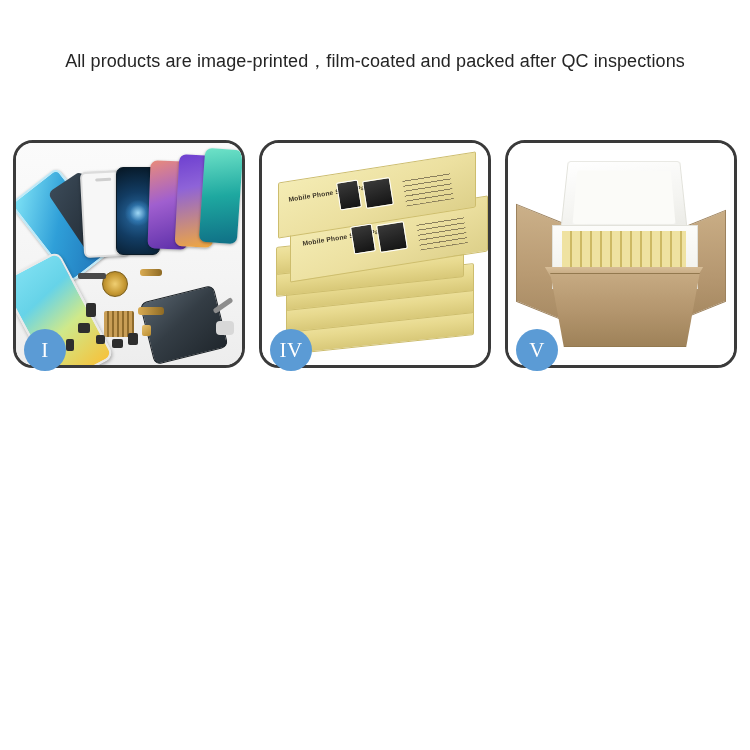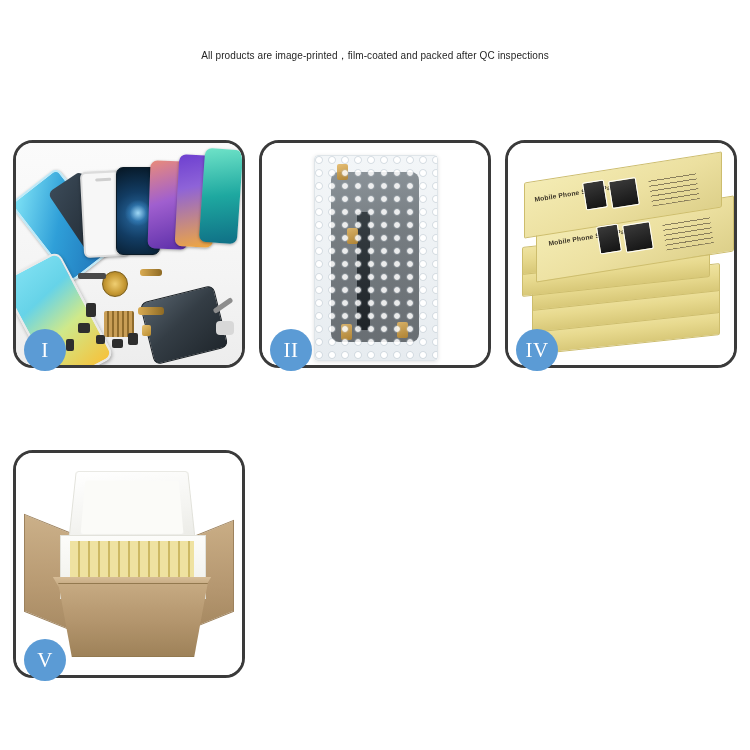--- a/index.html
+++ b/index.html
@@ -25,21 +25,21 @@
     font-size: 38px;
     font-weight: 700;
     letter-spacing: 1.6px;
     color: #141414;
     line-height: 1.05;
     margin: 0;
     white-space: nowrap;
   }
   .page-subtitle {
     font-family: "Liberation Sans", sans-serif;
-    font-size: 10px;
+    font-size: 18px;
     font-weight: 400;
     color: #252525;
     margin: 11px 0 0 0;
     letter-spacing: 0.1px;
     white-space: nowrap;
   }
 
   
   .grid {
     position: absolute;
@@ -404,34 +404,20 @@
       <div class="comp chip" style="left:96px;top:196px;width:11px;height:9px;"></div>
       <div class="comp chip" style="left:112px;top:190px;width:10px;height:12px;"></div>
       <div class="comp gold" style="left:126px;top:182px;width:9px;height:11px;"></div>
       <div class="comp chip" style="left:50px;top:196px;width:8px;height:12px;"></div>
       <div class="comp" style="left:196px;top:160px;width:22px;height:5px;background:#8d8d8d;transform:rotate(-35deg);"></div>
       <div class="comp" style="left:200px;top:178px;width:18px;height:14px;background:#d8d8d8;border-radius:4px;"></div>
     </div>
     <div class="badge">I</div>
   </div>
 
-  <div class="panel">
-    <div class="panel-inner p2">
-      <div class="bubble-pack">
-        <div class="pack-item"></div>
-        <div class="pack-strip"></div>
-        <div class="pack-tab" style="left:22px;top:8px;"></div>
-        <div class="pack-tab" style="left:32px;top:72px;"></div>
-        <div class="pack-tab" style="left:26px;top:168px;"></div>
-        <div class="pack-tab" style="left:82px;top:166px;"></div>
-        <div class="pack-overlay"></div>
-      </div>
-    </div>
-    <div class="badge">II</div>
-  </div>
 
 
   <div class="panel">
     <div class="panel-inner p4">
       <div class="stack">
         <div class="sbox lower" style="top:150px;"></div>
         <div class="sbox lower" style="top:128px;"></div>
         <div class="sbox lower" style="top:106px;"></div>
         <div class="sbox" style="top:92px;"></div>
         <div class="sbox" style="top:70px;"></div>

